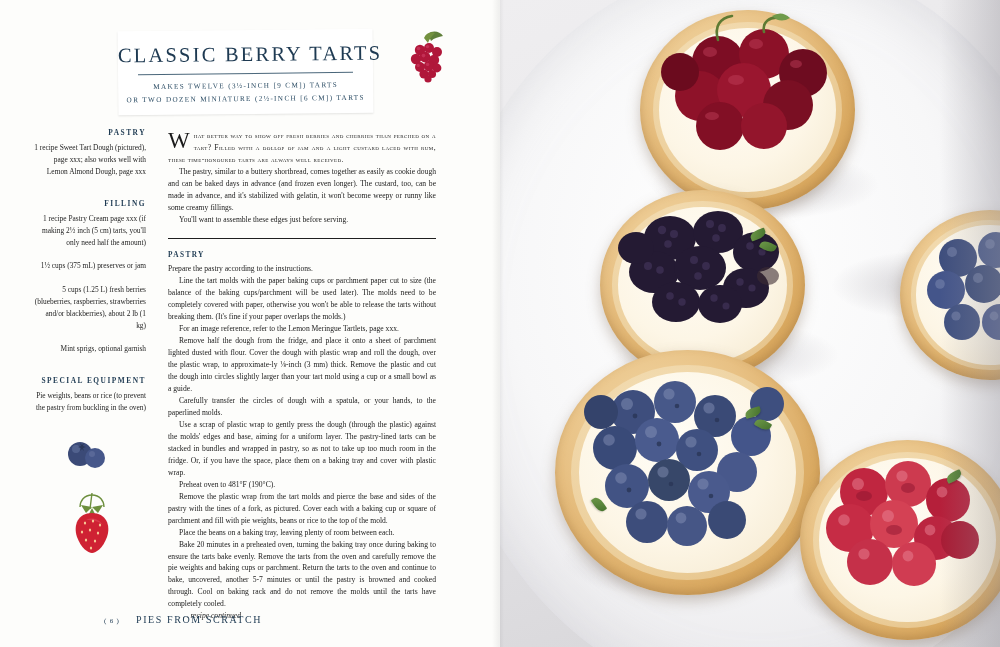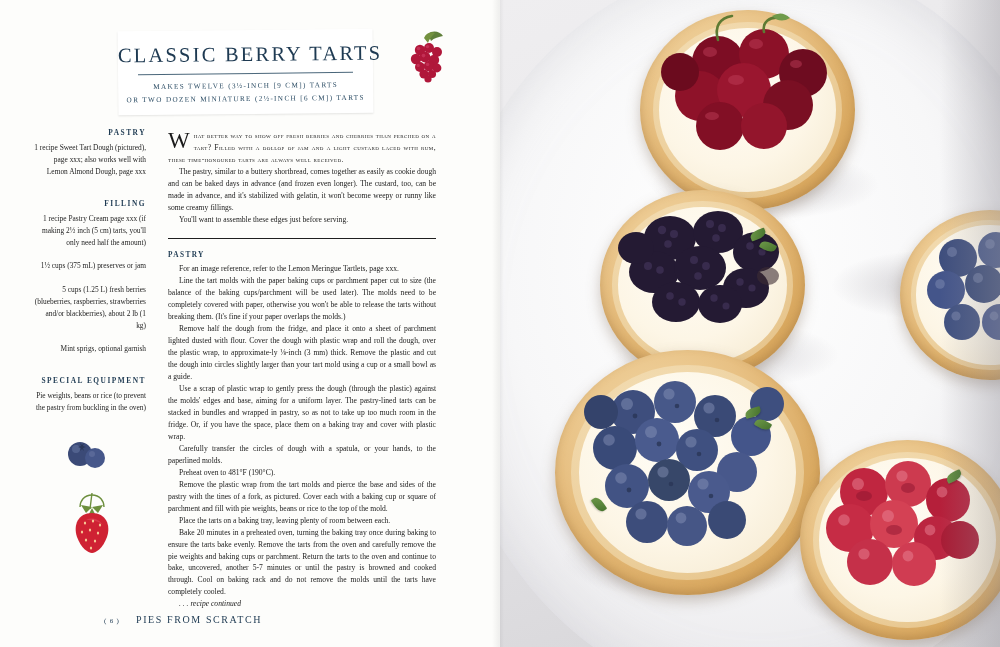--- a/index.html
+++ b/index.html
@@ -210,28 +210,29 @@
     </svg>
 
     <div class="body-col">
       <p class="dropcap-para noindent"><span class="dropcap">W</span><span class="smallcaps">hat better way to show off fresh berries and cherries than perched on a tart? Filled with a dollop of jam and a light custard laced with rum, these time-honoured tarts are always well received.</span></p>
       <p>The pastry, similar to a buttery shortbread, comes together as easily as cookie dough and can be baked days in advance (and frozen even longer). The custard, too, can be made in advance, and it's stabilized with gelatin, it won't become weepy or runny like some creamy fillings.</p>
       <p>You'll want to assemble these edges just before serving.</p>
 
       <div class="rule-hr"></div>
 
       <div class="sect-head">PASTRY</div>
+      <p class="noindent">Prepare the pastry according to the instructions.</p>
+      <p>Line the tart molds with the paper baking cups or parchment paper cut to size (the balance of the baking cups/parchment will be used later). The molds need to be completely covered with paper, otherwise you won't be able to release the tarts without breaking them. (It's fine if your paper overlaps the molds.)</p>
       <p>For an image reference, refer to the Lemon Meringue Tartlets, page xxx.</p>
-      <p>Line the tart molds with the paper baking cups or parchment paper cut to size (the balance of the baking cups/parchment will be used later). The molds need to be completely covered with paper, otherwise you won't be able to release the tarts without breaking them. (It's fine if your paper overlaps the molds.)</p>
       <p>Remove half the dough from the fridge, and place it onto a sheet of parchment lighted dusted with flour. Cover the dough with plastic wrap and roll the dough, over the plastic wrap, to approximate-ly ⅛-inch (3 mm) thick. Remove the plastic and cut the dough into circles slightly larger than your tart mold using a cup or a small bowl as a guide.</p>
+      <p>Carefully transfer the circles of dough with a spatula, or your hands, to the paperlined molds.</p>
       <p>Use a scrap of plastic wrap to gently press the dough (through the plastic) against the molds' edges and base, aiming for a uniform layer. The pastry-lined tarts can be stacked in bundles and wrapped in pastry, so as not to take up too much room in the fridge. Or, if you have the space, place them on a baking tray and cover with plastic wrap.</p>
-      <p>Carefully transfer the circles of dough with a spatula, or your hands, to the paperlined molds.</p>
       <p>Preheat oven to 481°F (190°C).</p>
       <p>Remove the plastic wrap from the tart molds and pierce the base and sides of the pastry with the tines of a fork, as pictured. Cover each with a baking cup or square of parchment and fill with pie weights, beans or rice to the top of the mold.</p>
-      <p>Place the tarts on a baking tray, leaving plenty of room between each.</p>
+      <p>Place the beans on a baking tray, leaving plenty of room between each.</p>
       <p>Bake 20 minutes in a preheated oven, turning the baking tray once during baking to ensure the tarts bake evenly. Remove the tarts from the oven and carefully remove the pie weights and baking cups or parchment. Return the tarts to the oven and continue to bake, uncovered, another 5-7 minutes or until the pastry is browned and cooked through. Cool on baking rack and do not remove the molds until the tarts have completely cooled.</p>
       <p class="contd">. . . recipe continued</p>
     </div>
 
     <div class="folio">( 6 )</div>
     <div class="footer">PIES FROM SCRATCH</div>
   </div>
 
   <div class="photo">
     <div class="plate"></div>

